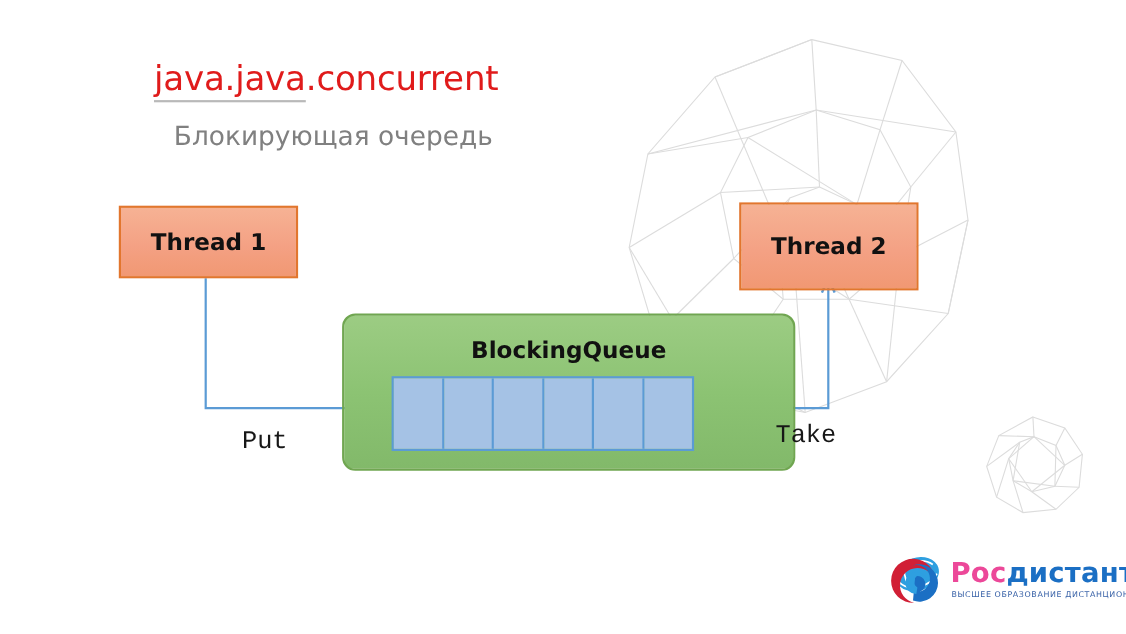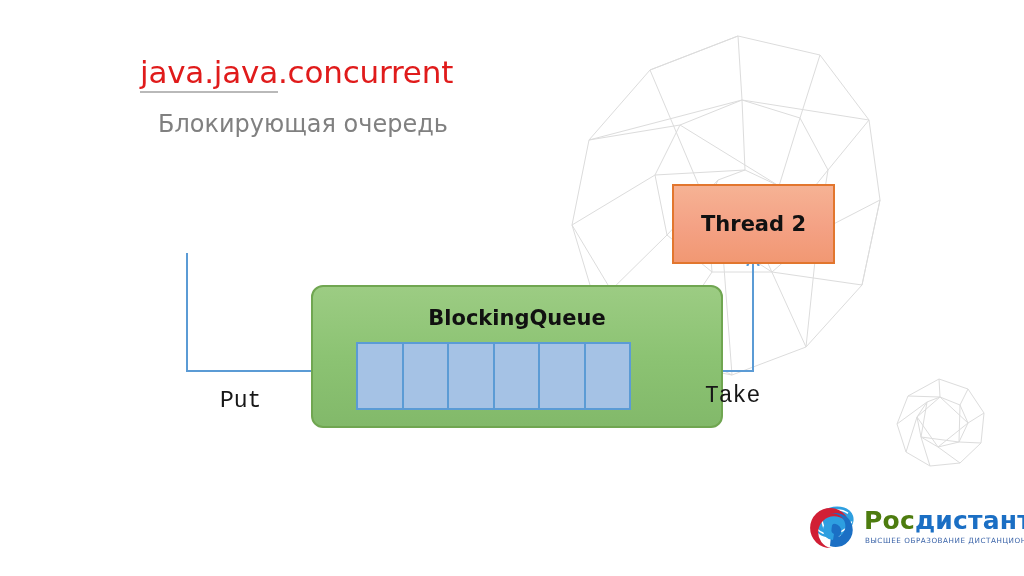--- a/index.html
+++ b/index.html
@@ -139,21 +139,21 @@
     position: absolute;
     left: 58px;
     top: 6px;
     font-size: 25px;
     font-weight: bold;
     color: #1b6fc4;
     font-family: "DejaVu Sans", sans-serif;
     letter-spacing: 0.2px;
     white-space: nowrap;
   }
-  #logo-wordmark .light { color: #4d7c0f; margin-top: 16px; }
+  #logo-wordmark .light { color: #ec4899; margin-top: 16px; }
   #logo-tagline {
     position: absolute;
     left: 59px;
     top: 36px;
     font-size: 7.2px;
     color: #3a63a8;
     font-family: "DejaVu Sans", sans-serif;
     letter-spacing: 0.55px;
     white-space: nowrap;
   }
@@ -231,20 +231,23 @@
       <marker id="arrowUp" markerWidth="7" markerHeight="7" refX="6" refY="3.5" orient="auto" markerUnits="strokeWidth">
         <path d="M0,0.6 L6.4,3.5 L0,6.4" fill="none" stroke="#5b9bd5" stroke-width="1.1"></path>
       </marker>
     </defs>
 
     <path d="M 187,253 L 187,371 L 352,371" fill="none" stroke="#5b9bd5" stroke-width="2" marker-end="url(#arrowRight)"></path>
 
     <path d="M 622,371 L 753,371 L 753,254" fill="none" stroke="#5b9bd5" stroke-width="2" marker-end="url(#arrowUp)"></path>
   </svg>
 
+  <div id="thread1-box" class="thread-box">
+    <span>Thread 1</span>
+  </div>
 
   <div id="thread2-box" class="thread-box">
     <span>Thread 2</span>
   </div>
 
   <div id="queue-box">
     <div id="queue-label">BlockingQueue</div>
     <div id="queue-cells">
       <div class="queue-cell"></div>
       <div class="queue-cell"></div>

